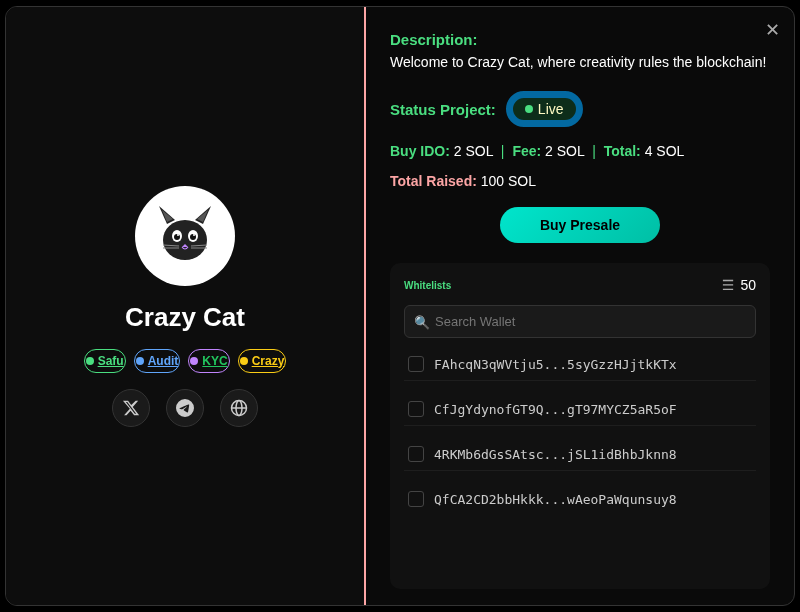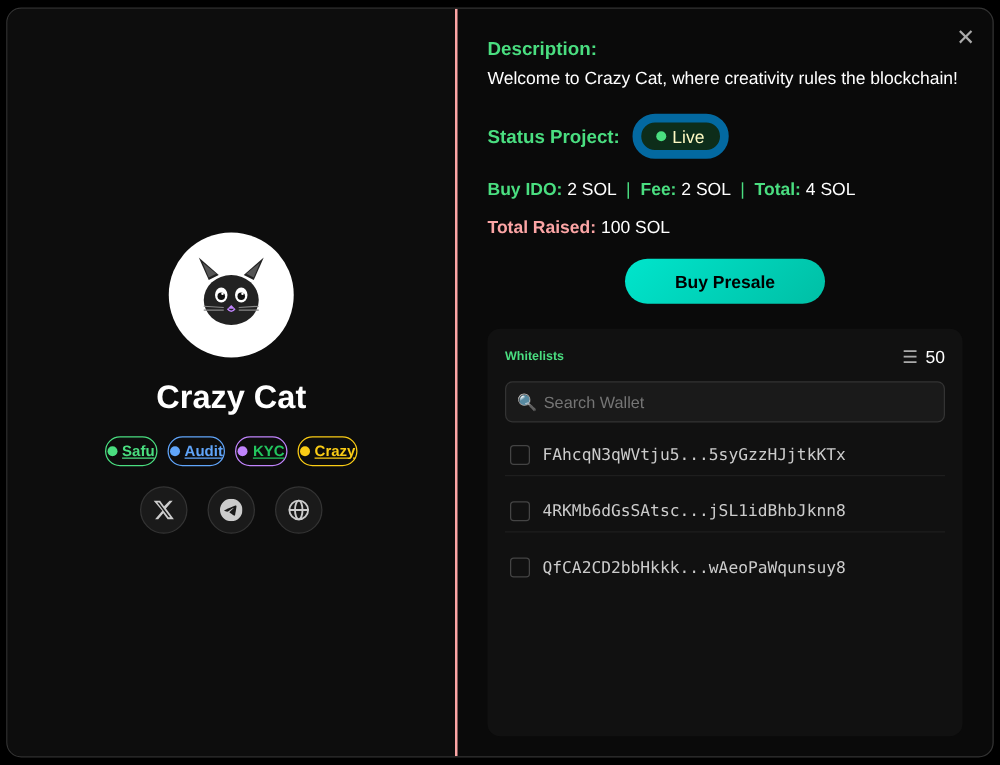--- a/index.html
+++ b/index.html
@@ -406,20 +406,24 @@
         <input type="text" class="search-input" placeholder="Search Wallet" style="">
       </div>
 
       <div class="wallet-list">
         <div class="wallet-item">
           <div class="wallet-checkbox"></div>
           <span class="wallet-address">FAhcqN3qWVtju5...5syGzzHJjtkKTx</span>
         </div>
         <div class="wallet-item">
           <div class="wallet-checkbox"></div>
+          <span class="wallet-address">CfJgYdynofGT9Q...gT97MYCZ5aR5oF</span>
+        </div>
+        <div class="wallet-item">
+          <div class="wallet-checkbox"></div>
           <span class="wallet-address">4RKMb6dGsSAtsc...jSL1idBhbJknn8</span>
         </div>
         <div class="wallet-item">
           <div class="wallet-checkbox"></div>
           <span class="wallet-address">QfCA2CD2bbHkkk...wAeoPaWqunsuy8</span>
         </div>
       </div>
     </div>
   </div>
 </div>

